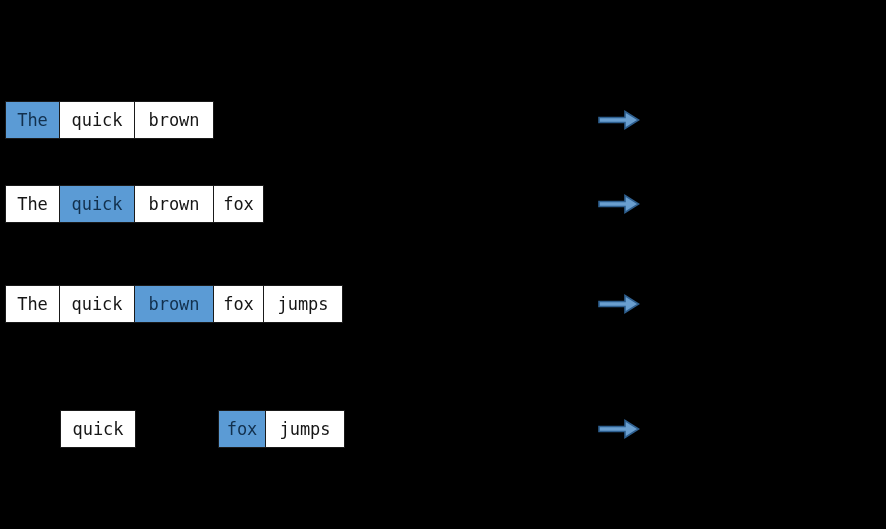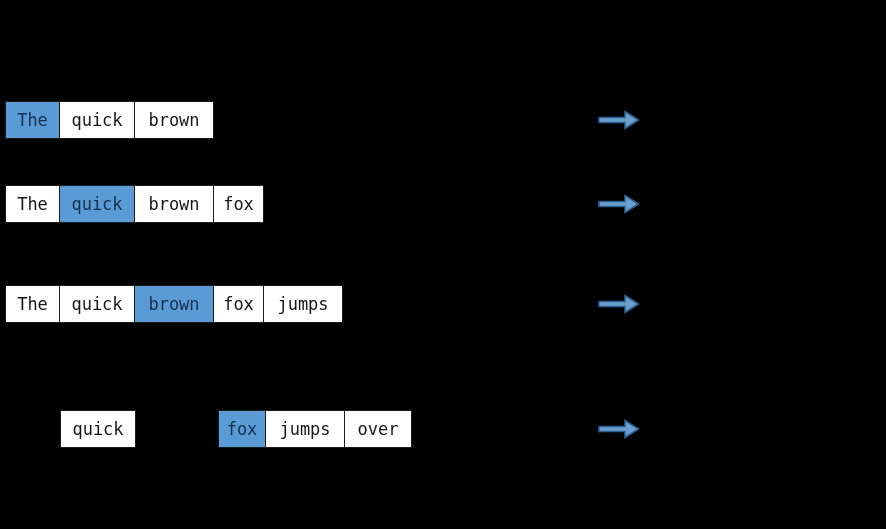--- a/index.html
+++ b/index.html
@@ -96,20 +96,19 @@
       <svg viewBox="0 0 42 22" xmlns="http://www.w3.org/2000/svg">
         <path d="M1 8.5 L27 8.5 L27 2.5 L40.5 11 L27 19.5 L27 13.5 L1 13.5 Z" fill="#6a9fd0" stroke="#2e5f8f" stroke-width="1.6" stroke-linejoin="miter"></path>
       </svg>
     </div>
     <div class="row" style="left: 5px; top: 410px;">
       <div class="cell spacer" style="width: 56px;"></div>
       <div class="cell" style="width: 76px;">quick</div>
       <div class="cell spacer" style="width: 84px;"></div>
       <div class="cell highlight" style="width: 48px;">fox</div>
       <div class="cell" style="width: 80px;">jumps</div>
-      <div class="cell" style="width: 68px;">over</div>
     </div>
     <div class="arrow" style="left: 598px; top: 418px;">
       <svg viewBox="0 0 42 22" xmlns="http://www.w3.org/2000/svg">
         <path d="M1 8.5 L27 8.5 L27 2.5 L40.5 11 L27 19.5 L27 13.5 L1 13.5 Z" fill="#6a9fd0" stroke="#2e5f8f" stroke-width="1.6" stroke-linejoin="miter"></path>
       </svg>
     </div>
   </div>
 
 </body></html>

